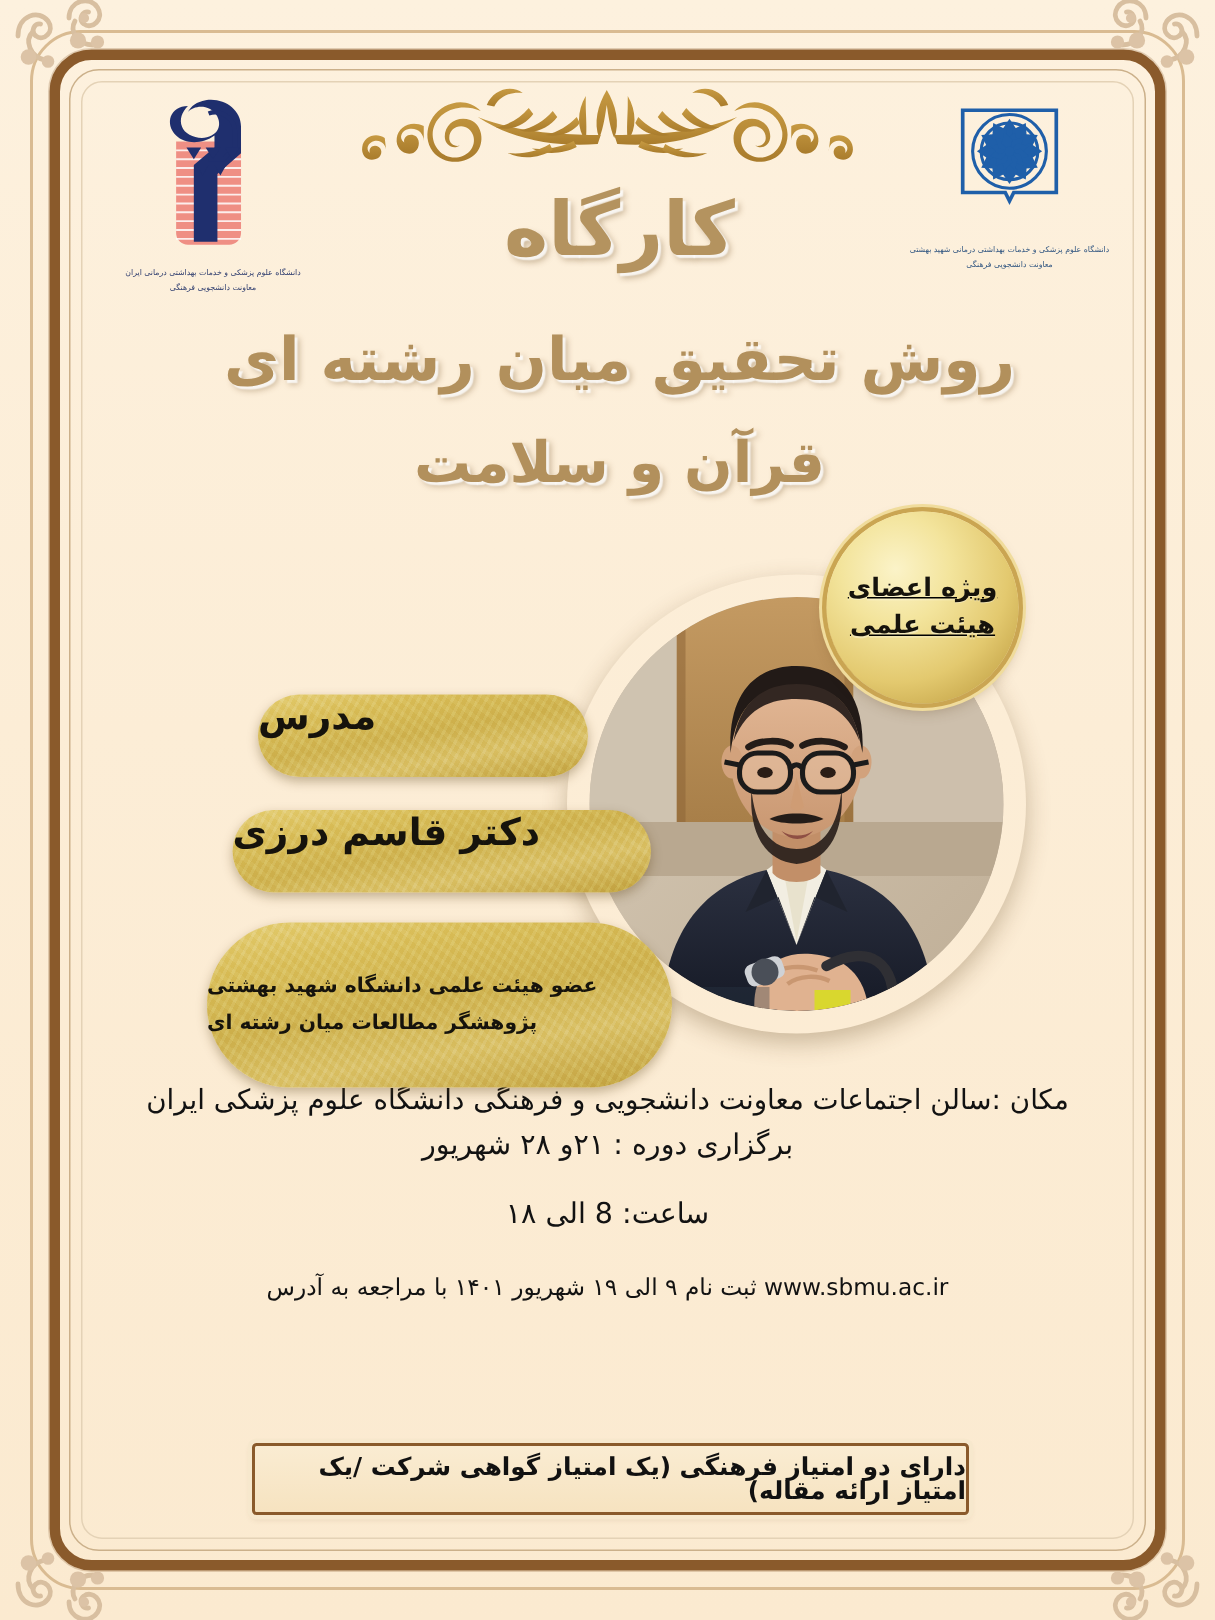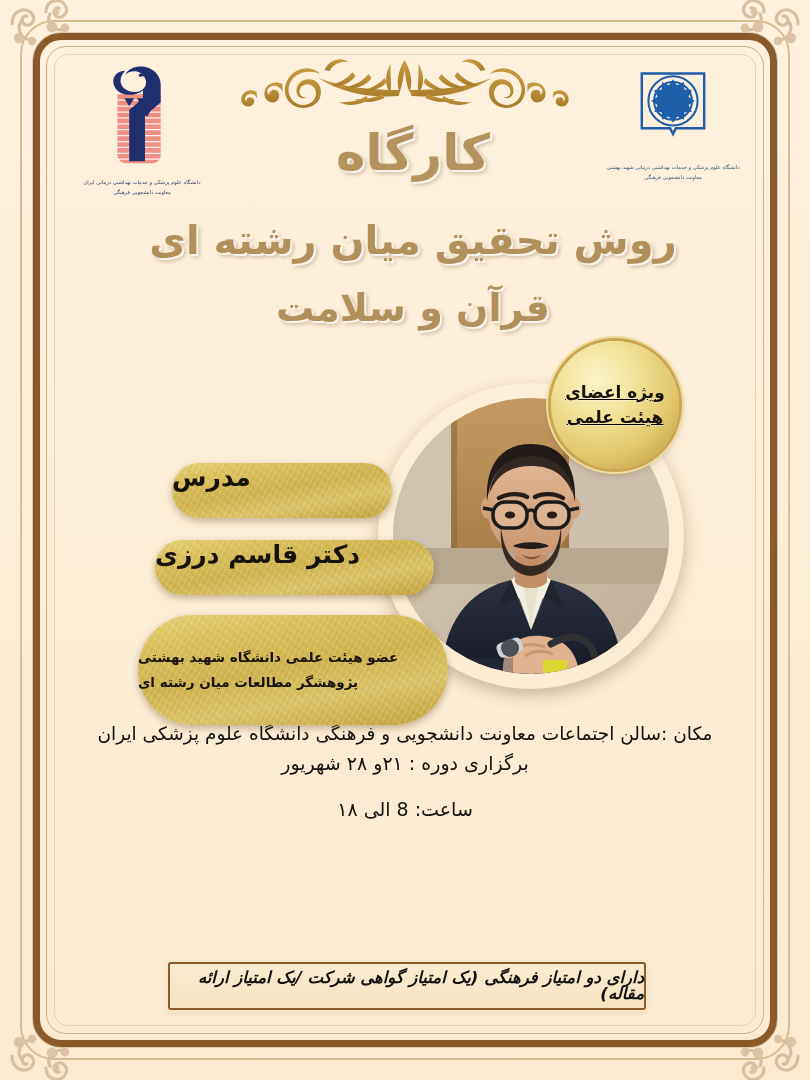--- a/index.html
+++ b/index.html
@@ -134,21 +134,21 @@
   .i-time{font-size:19px;margin-top:20px;}
   .i-reg{font-size:15.5px;margin-top:26px;}
   .i-reg .url{direction:ltr;display:inline-block;unicode-bidi:embed;}
 
   
   .footer{
     position:absolute;left:168px;top:962px;width:474px;height:44px;
     background:linear-gradient(180deg,#faecd2 0%,#f6e3c0 100%);
     border:2.5px solid #8a5a2b;border-radius:3px;
     box-shadow:0 0 0 3px #f7e8cd, 0 2px 5px rgba(110,75,30,.22);
-    display:flex;align-items:center;justify-content:center;z-index:6;font-style:italic;
+    display:flex;align-items:center;justify-content:center;z-index:6;
   }
   .footer span{font-size:16.5px;font-weight:700;color:#111;line-height:1;}
 </style>
 </head>
 <body>
 
 <div class="poster">
 
   <div class="frame-outer"></div>
   <div class="frame-main"></div>
@@ -486,19 +486,23 @@
   </div>
   <div class="pill pill-cred">
     <span>عضو هیئت علمی دانشگاه شهید بهشتی</span>
     <span>پژوهشگر مطالعات میان رشته ای</span>
   </div>
 
   <div class="info">
     <div class="line i-place">مکان :سالن اجتماعات معاونت دانشجویی و فرهنگی دانشگاه علوم پزشکی ایران</div>
     <div class="line i-dates">برگزاری دوره : ۲۱و ۲۸ شهریور</div>
     <div class="line i-time">ساعت: 8 الی ۱۸</div>
+    <div class="line i-reg">
+      <span class="url">www.sbmu.ac.ir</span>
+      <span>ثبت نام ۹ الی ۱۹ شهریور ۱۴۰۱ با مراجعه به آدرس</span>
+    </div>
   </div>
 
   <div class="footer">
     <span>دارای دو امتیاز فرهنگی (یک امتیاز گواهی شرکت /یک امتیاز ارائه مقاله)</span>
   </div>
 
 </div>
 
 </body></html>

